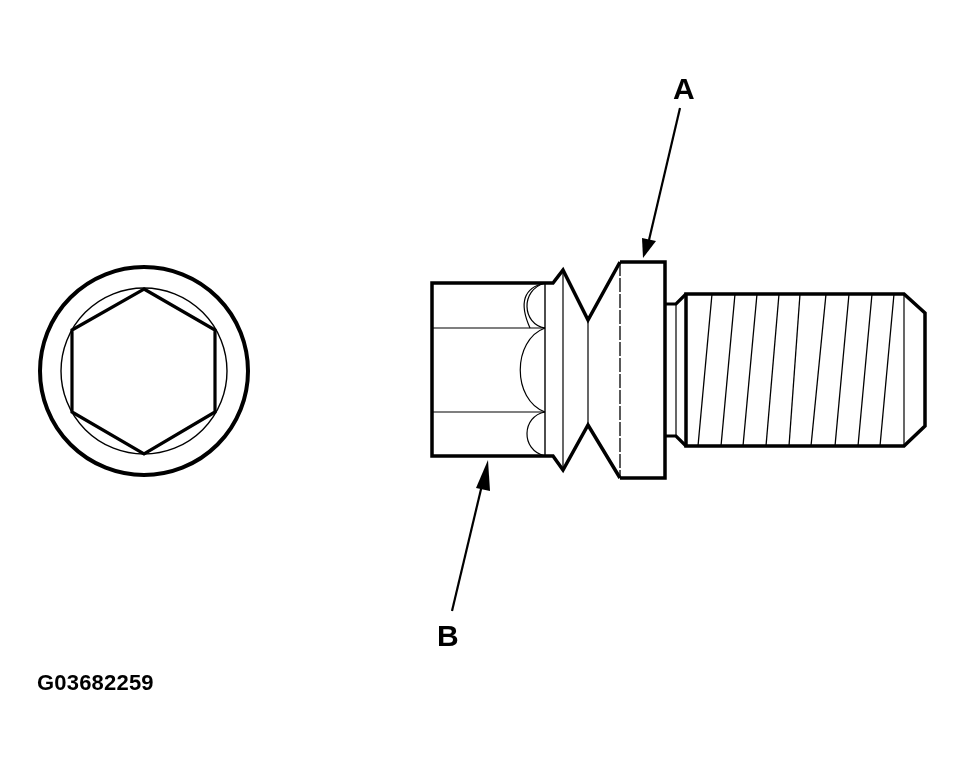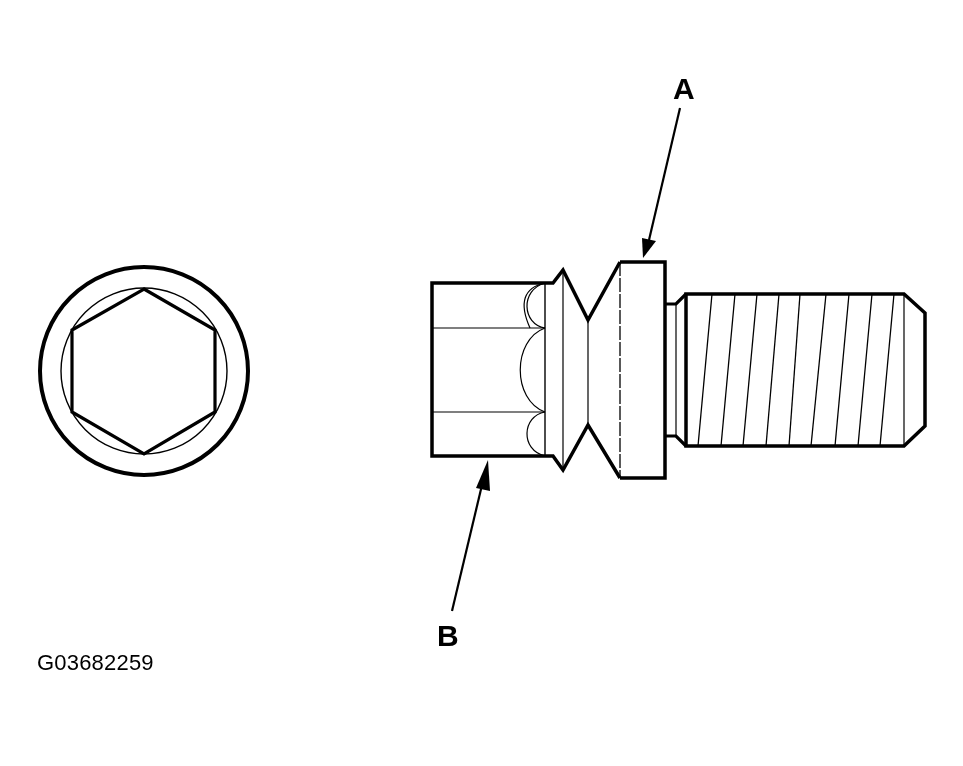--- a/index.html
+++ b/index.html
@@ -27,23 +27,23 @@
       color: #000000;
       line-height: 1;
     }
     .callout {
       font-size: 30px;
     }
     #label-a { left: 673px; top: 74px; }
     #label-b { left: 437px; top: 621px; }
     #figure-id {
       left: 37px;
-      top: 652px;
+      top: 672px;
       font-size: 22px;
-      font-weight: normal;
+      font-weight: bold;
       letter-spacing: 0.2px;
     }
   </style>
 </head>
 <body>
 
 <div class="canvas">
   <svg width="963" height="766" viewBox="0 0 963 766" xmlns="http://www.w3.org/2000/svg">
 
     <g fill="none" stroke="#000">

